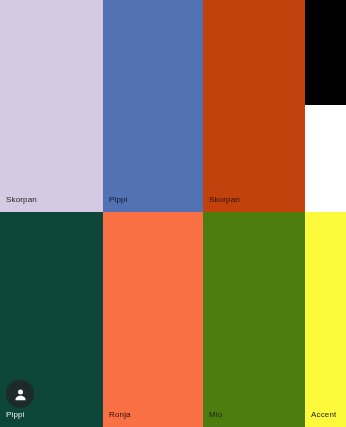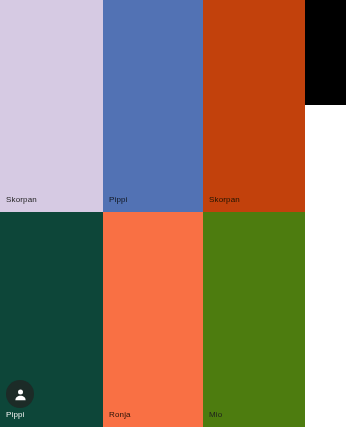--- a/index.html
+++ b/index.html
@@ -103,15 +103,18 @@
     </div>
 
     <div class="swatch" style="background:#F97044">
       <span class="swatch-label" style="color:#241006">Ronja</span>
     </div>
 
     <div class="swatch" style="background:#4d7c0f">
       <span class="swatch-label" style="color:#1E1E1E">Mio</span>
     </div>
 
+    <div class="swatch" style="background:#FDFA3C">
+      <span class="swatch-label" style="color:#1E1E0A">Accent</span>
+    </div>
 
   </div>
 </div>
 
 </body></html>

